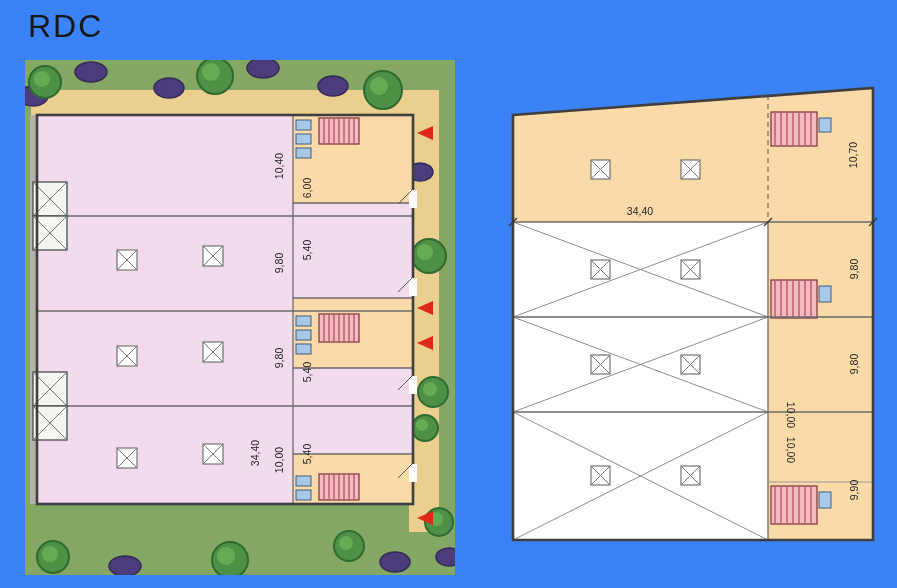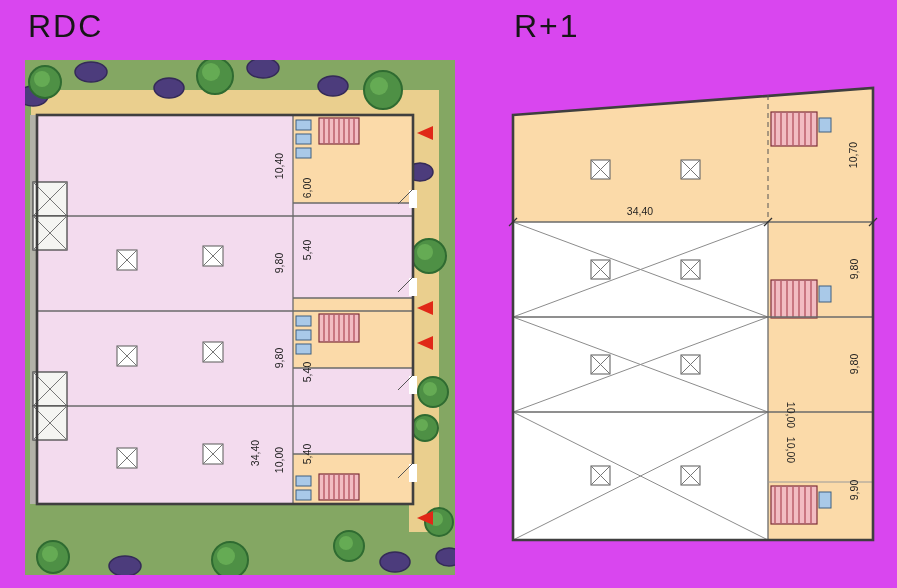--- a/index.html
+++ b/index.html
@@ -3,21 +3,21 @@
 <meta charset="utf-8">
 <style>
   :root{
     --grass:#84a763; --sand:#eacf8e; --hall_pink:#f3dbee; --circulation_orange:#fbdaa9;
     --tree:#4e9045; --tree_dark:#2f6b31; --bush:#4c3c7c; --wall:#3f3f3f;
     --stair:#f2bcc2; --stair_line:#a03040; --fixture_blue:#a9c9e8;
     --entrance_arrow:#e02818; --dimension_text:#1f1f1f;
   }
   html,body{margin:0;padding:0;background:#ffffff;}
   body{width:897px;height:588px;overflow:hidden;font-family:"Liberation Sans",sans-serif;}
-  .stage{position:relative;width:897px;height:588px;background:#d946ef;}
+  .stage{position:relative;width:897px;height:588px;background:#3b82f6;}
   .plan-title{position:absolute;font-size:32px;letter-spacing:2px;color:#161616;font-weight:400;}
   .title-rdc{left:28px;top:8px;}
   .title-r1{left:514px;top:8px;}
   .svg-rdc{position:absolute;left:25px;top:60px;}
   .svg-r1{position:absolute;left:505px;top:82px;}
 
   .grass{fill:var(--grass);}
   .sand{fill:var(--sand);}
   .hall{fill:var(--hall_pink);}
   .circ{fill:var(--circulation_orange);}
@@ -41,21 +41,20 @@
   .dashedline{stroke:#555;stroke-width:1;stroke-dasharray:5 4;fill:none;}
   .tick{stroke:#333;stroke-width:1.2;}
   .dim{font-family:"Liberation Sans",sans-serif;font-size:10.5px;fill:var(--dimension_text);}
 </style>
 </head>
 <body>
 
 <div class="stage">
 
   <div class="plan-title title-rdc">RDC</div>
-  <div class="plan-title title-r1">R+1</div>
 
   <svg class="svg-rdc" width="430" height="515" viewBox="0 0 430 515">
 
     <rect class="grass" x="0" y="0" width="430" height="515"></rect>
     <rect class="sand" x="6" y="30" width="404" height="28"></rect>
     <rect class="sand" x="384" y="30" width="30" height="442"></rect>
     <rect x="5" y="55" width="8" height="389" fill="#b2b2a8"></rect>
 
     <g>
       <ellipse class="bush" cx="8" cy="36" rx="15" ry="10"></ellipse>

